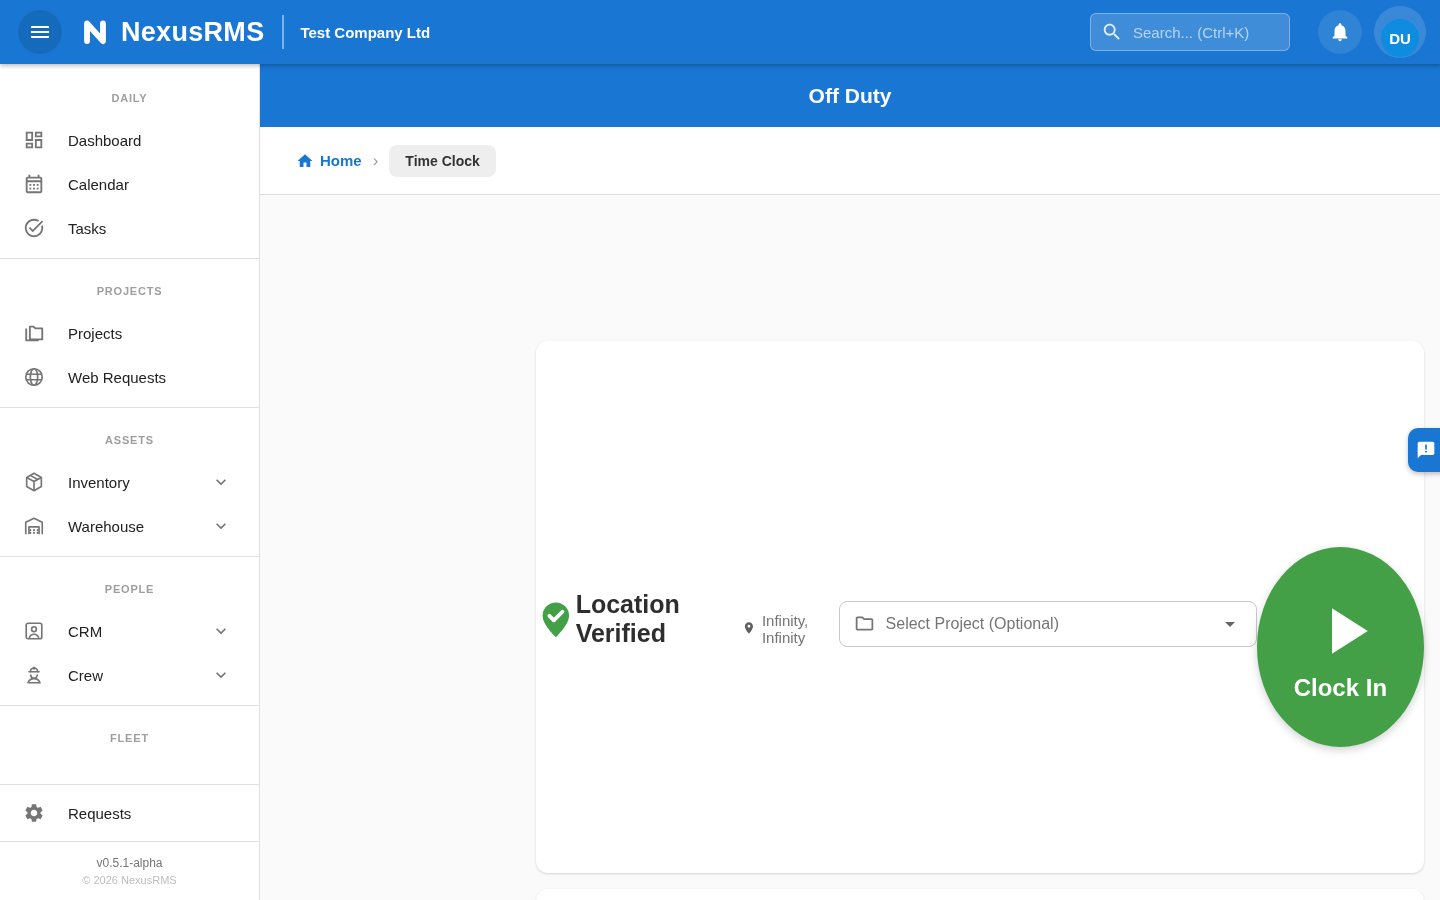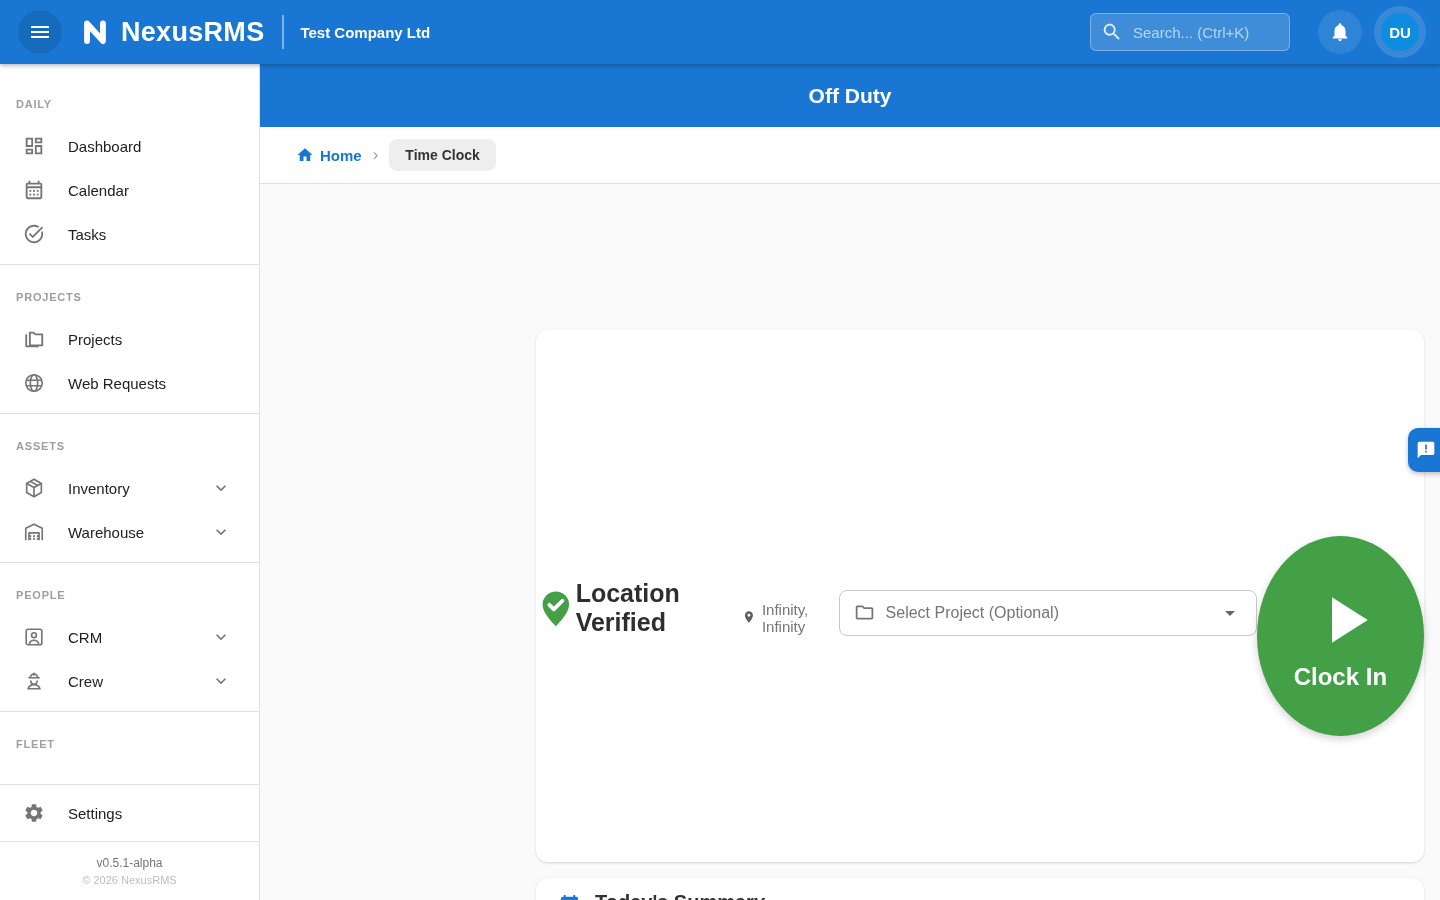--- a/index.html
+++ b/index.html
@@ -32,34 +32,34 @@
     width: 200px; height: 38px; background: rgba(255,255,255,0.17);
     border: 1px solid rgba(255,255,255,0.32); border-radius: 6px;
     display: flex; align-items: center; padding: 0 10px; gap: 8px; margin-right: 28px;
   }
   .search-box input {
     background: transparent; border: none; outline: none; width: 140px;
     color: #fff; font-size: 15px; font-family: "Liberation Sans", sans-serif;
   }
   .search-box input::placeholder { color: rgba(255,255,255,0.62); }
   .bell-btn { width: 44px; height: 44px; background: rgba(255,255,255,0.10); margin-right: 12px; }
-  .avatar-btn { width: 52px; height: 52px; background: rgba(255,255,255,0.14); }
+  .avatar-btn { width: 52px; height: 52px; background: rgba(255,255,255,0.14); align-items: flex-end; }
   .avatar-circle {
     width: 38px; height: 38px; border-radius: 50%; background: #0d8ce0;
     color: #fff; font-size: 15px; font-weight: 600;
     display: flex; align-items: center; justify-content: center;
   }
 
   
   .sidebar {
     position: absolute; top: 64px; left: 0; width: 260px; height: 836px;
     background: #fff; border-right: 1px solid #e0e0e0;
     display: flex; flex-direction: column; z-index: 20;
   }
-  .sidebar-scroll { flex: 1; overflow: hidden; padding-top: 16px; }
+  .sidebar-scroll { flex: 1; overflow: hidden; padding-top: 10px; text-align: center; }
   .nav-label {
     font-size: 11px; line-height: 13px; color: #9e9e9e; font-weight: 700;
     letter-spacing: 0.8px; padding: 18px 16px 13px 16px;
   }
   .nav-item {
     height: 44px; display: flex; align-items: center;
     padding: 0 28px 0 23px; cursor: pointer;
   }
   .nav-icon { width: 22px; height: 22px; color: #757575; margin-right: 23px; flex: 0 0 auto; }
   .nav-text { font-size: 15px; color: #212121; }
@@ -75,21 +75,21 @@
   .copyright-text { font-size: 11px; color: #bdbdbd; }
 
   
   .main { position: absolute; top: 64px; left: 260px; width: 1180px; height: 836px; }
   .status-banner {
     height: 63px; background: #1976d2; color: #fff;
     display: flex; align-items: center; justify-content: center;
     font-size: 21px; font-weight: 700;
   }
   .breadcrumb-bar {
-    height: 57px; background: #fff; border-bottom: 1px solid #e0e0e0;
+    height: 68px; background: #fff; border-bottom: 1px solid #e0e0e0;
     display: flex; align-items: center; padding-left: 36px; gap: 11px;
   }
   .breadcrumb-home { display: flex; align-items: center; gap: 6px; cursor: pointer; }
   .home-icon { width: 18px; height: 18px; color: #1976d2; }
   .breadcrumb-link { color: #1976d2; font-size: 15px; font-weight: 600; text-decoration: none; }
   .breadcrumb-sep { color: #9e9e9e; font-size: 17px; }
   .breadcrumb-chip {
     background: #eeeeee; border-radius: 8px; padding: 8px 16px;
     font-size: 14px; font-weight: 600; color: #333;
   }
@@ -312,21 +312,21 @@
     <div class="nav-label">FLEET</div>
   </nav>
 
   <div class="sidebar-settings">
     <div class="nav-item">
       <span class="nav-icon">
         <svg viewBox="0 0 24 24" fill="currentColor">
             <path d="M19.14 12.94c.04-.3.06-.61.06-.94 0-.32-.02-.64-.07-.94l2.03-1.58c.18-.14.23-.41.12-.61l-1.92-3.32c-.12-.22-.37-.29-.59-.22l-2.39.96c-.5-.38-1.03-.7-1.62-.94l-.36-2.54c-.04-.24-.24-.41-.48-.41h-3.84c-.24 0-.43.17-.47.41l-.36 2.54c-.59.24-1.13.57-1.62.94l-2.39-.96c-.22-.08-.47 0-.59.22L2.74 8.87c-.12.21-.08.47.12.61l2.03 1.58c-.05.3-.09.63-.09.94s.02.64.07.94l-2.03 1.58c-.18.14-.23.41-.12.61l1.92 3.32c.12.22.37.29.59.22l2.39-.96c.5.38 1.03.7 1.62.94l.36 2.54c.05.24.24.41.48.41h3.84c.24 0 .44-.17.47-.41l.36-2.54c.59-.24 1.13-.56 1.62-.94l2.39.96c.22.08.47 0 .59-.22l1.92-3.32c.12-.22.07-.47-.12-.61l-2.01-1.58zM12 15.6c-1.98 0-3.6-1.62-3.6-3.6s1.62-3.6 3.6-3.6 3.6 1.62 3.6 3.6-1.62 3.6-3.6 3.6z"></path>
           </svg>
       </span>
-      <span class="nav-text">Settings</span>
+      <span class="nav-text">Requests</span>
     </div>
   </div>
 
   <div class="sidebar-footer">
     <span class="version-text">v0.5.1-alpha</span>
     <span class="copyright-text">© 2026 NexusRMS</span>
   </div>
 </aside>
 
 <main class="main">

